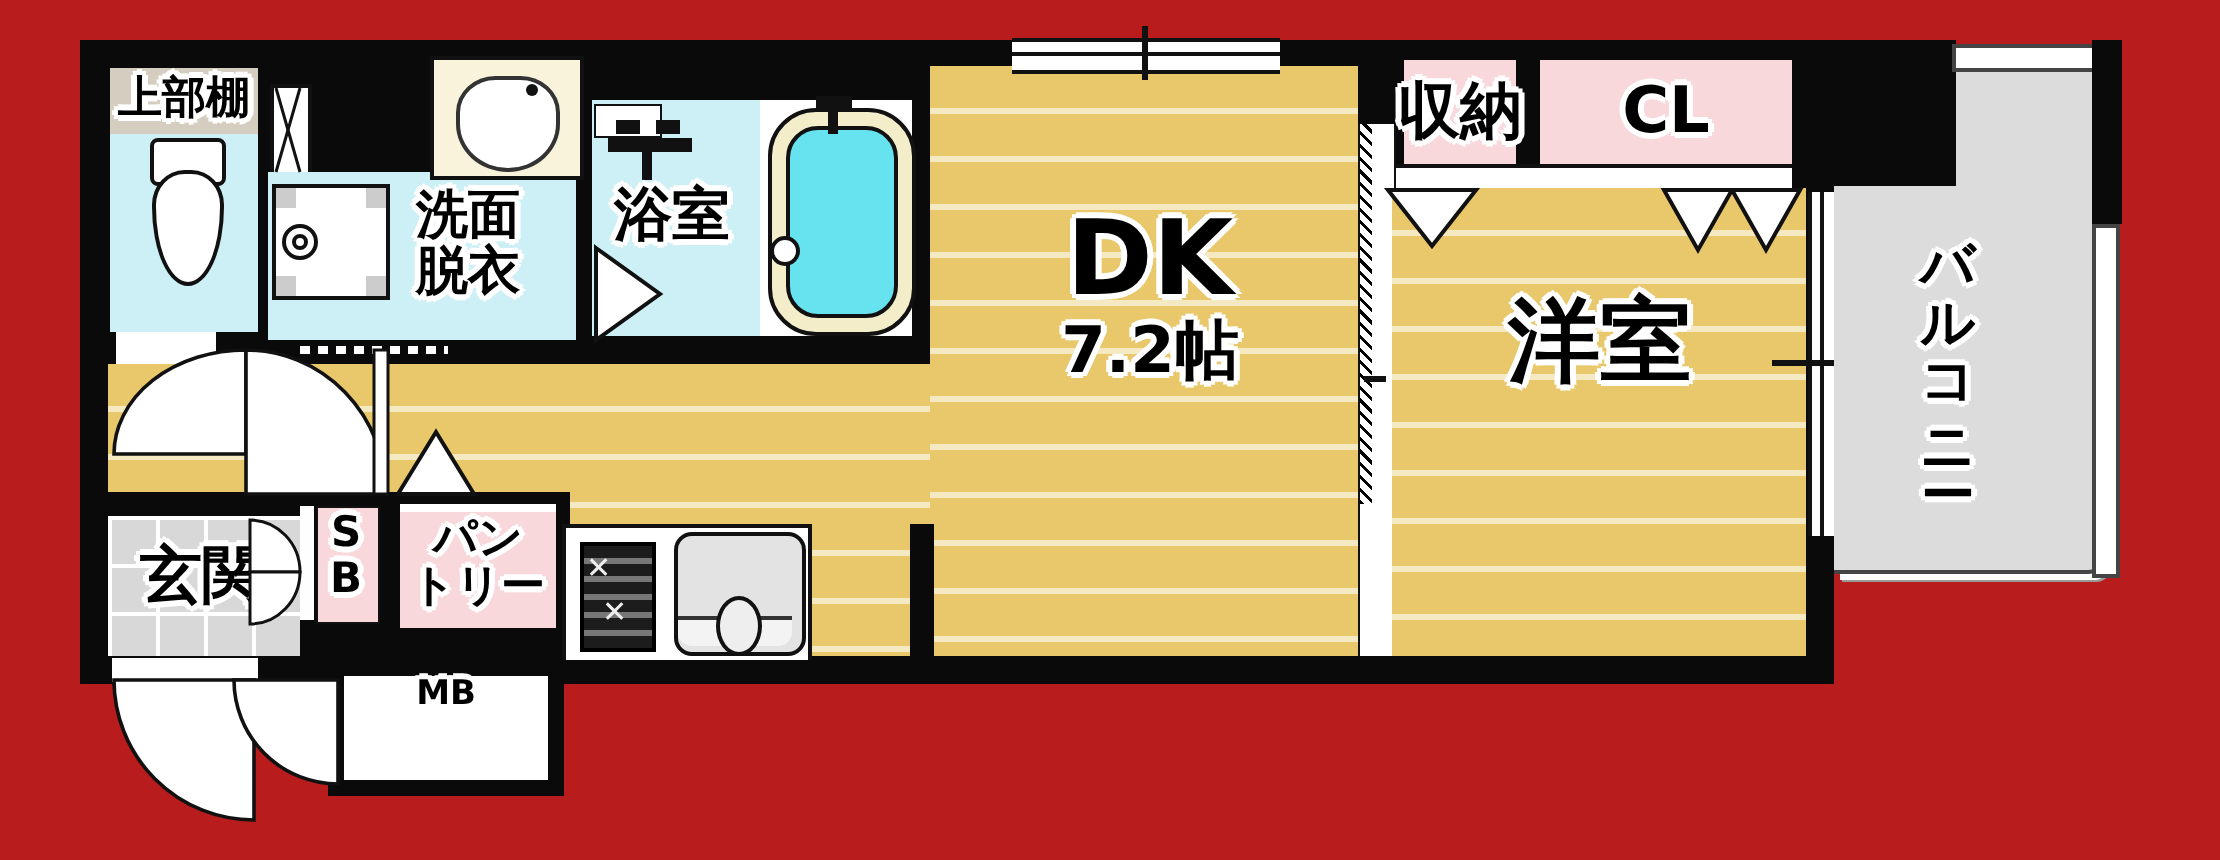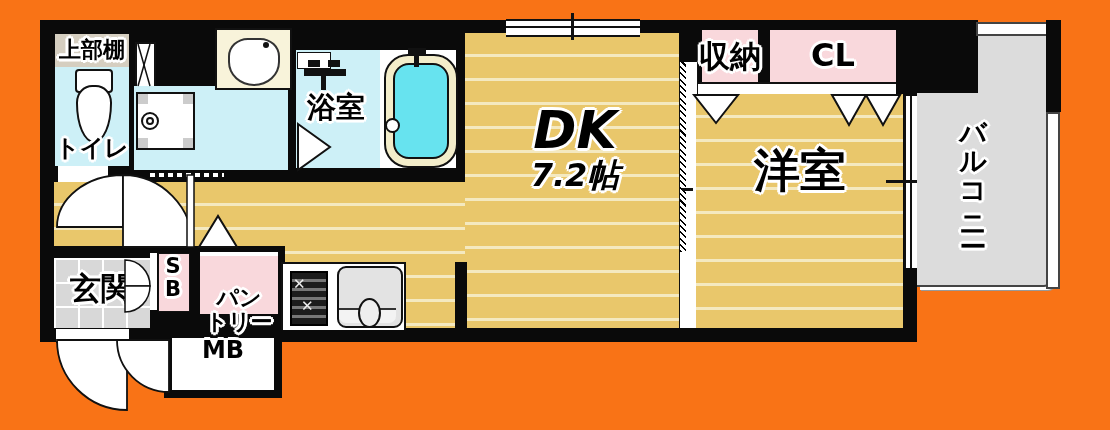--- a/index.html
+++ b/index.html
@@ -1,16 +1,16 @@
 <!DOCTYPE html>
 <html style="--wall: #0a0a0a; --wood: #e9c76b; --wood-stripe: #f4e9c0; --wet-floor: #cdf0f7; --tub-water: #67e3ef; --tub-rim: #f3edca; --basin-cream: #f8f3da; --pink: #f9d8dc; --shelf-beige: #d5cec0; --balcony-gray: #dcdcdc; --tile-gray: #d8d8d8;"><head>
 <meta charset="utf-8">
 <style>
   html,body{margin:0;padding:0;background:#fff;}
-  .plan{position:relative;width:1110px;height:430px;background:#f97316;overflow:hidden;
+  .plan{position:relative;width:1110px;height:430px;background:#b91c1c;overflow:hidden;
         font-family:"DejaVu Sans","Liberation Sans",sans-serif;}
   .abs{position:absolute;}
   .lbl{font-weight:bold;color:#000;text-align:center;line-height:1.08;
        text-shadow:3px 0 0 #fff,-3px 0 0 #fff,0 3px 0 #fff,0 -3px 0 #fff,
                    2px 2px 0 #fff,-2px 2px 0 #fff,2px -2px 0 #fff,-2px -2px 0 #fff;}
   .wall{background:var(--wall,#0a0a0a);}
   .wood{background:repeating-linear-gradient(to bottom,
         var(--wood,#e9c76b) 0 21px, var(--wood-stripe,#f4e9c0) 21px 24px);}
   .wet{background:var(--wet-floor,#cdf0f7);}
   .pink{background:var(--pink,#f9d8dc);}
@@ -28,88 +28,91 @@
   <div class="abs wall" style="left:40px;top:20px;width:877px;height:322px;"></div>
 
   <div class="abs" style="left:55px;top:34px;width:74px;height:33px;background:var(--shelf-beige,#d5cec0);"></div>
   <div class="abs lbl" style="left:50px;top:38px;width:84px;font-size:22px;">上部棚</div>
 
   <div class="abs wet" style="left:55px;top:67px;width:74px;height:99px;"></div>
   <div class="abs" style="left:73px;top:69px;width:38px;height:72px;">
     <div class="abs" style="left:2px;top:0;width:34px;height:20px;background:#fff;border:2px solid #111;border-radius:4px;"></div>
     <div class="abs" style="left:3px;top:16px;width:32px;height:54px;background:#fff;border:2px solid #111;border-radius:45% 45% 50% 50%/30% 30% 68% 68%;"></div>
   </div>
-  <div class="abs lbl" style="left:48px;top:136px;width:88px;font-size:24px;">トイレ</div>
   <div class="abs" style="left:58px;top:166px;width:50px;height:16px;background:#fff;"></div>
 
   <div class="abs" style="left:135px;top:42px;width:17px;height:46px;background:#fff;border:2px solid #111;"></div>
 
   <div class="abs wet" style="left:134px;top:86px;width:154px;height:84px;"></div>
   <div class="abs" style="left:215px;top:28px;width:73px;height:58px;background:var(--basin-cream,#f8f3da);border:2px solid #111;">
     <div class="abs" style="left:11px;top:8px;width:48px;height:44px;background:#fff;border:2px solid #333;border-radius:38% 38% 50% 50%;"></div>
     <div class="abs" style="left:46px;top:12px;width:6px;height:6px;background:#111;border-radius:50%;"></div>
   </div>
   <div class="abs" style="left:136px;top:92px;width:55px;height:54px;background:#fff;border:2px solid #111;">
     <div class="abs" style="left:0;top:0;width:10px;height:10px;background:#ccc;"></div>
     <div class="abs" style="right:0;top:0;width:10px;height:10px;background:#ccc;"></div>
     <div class="abs" style="left:0;bottom:0;width:10px;height:10px;background:#ccc;"></div>
     <div class="abs" style="right:0;bottom:0;width:10px;height:10px;background:#ccc;"></div>
     <div class="abs" style="left:3px;top:18px;width:14px;height:14px;background:#fff;border:2px solid #111;border-radius:50%;">
       <div class="abs" style="left:3px;top:3px;width:4px;height:4px;border:2px solid #111;border-radius:50%;"></div>
     </div>
+  </div>
+  <div class="abs lbl" style="left:182px;top:94px;width:104px;font-size:26px;">
+    <div>洗面</div>
+    <div>脱衣</div>
   </div>
 
   <div class="abs wet" style="left:296px;top:50px;width:160px;height:118px;"></div>
   <div class="abs" style="left:297px;top:52px;width:32px;height:15px;background:#fff;border:1.5px solid #111;"></div>
   <div class="abs" style="left:304px;top:60px;width:46px;height:36px;">
     <div class="abs" style="left:4px;top:0;width:12px;height:7px;background:#111;"></div>
     <div class="abs" style="left:24px;top:0;width:12px;height:7px;background:#111;"></div>
     <div class="abs" style="left:0;top:9px;width:42px;height:7px;background:#111;"></div>
     <div class="abs" style="left:17px;top:16px;width:5px;height:14px;background:#111;"></div>
   </div>
   <div class="abs lbl" style="left:294px;top:92px;width:84px;font-size:29px;">浴室</div>
   <div class="abs" style="left:380px;top:50px;width:76px;height:118px;background:#fff;"></div>
   <div class="abs" style="left:384px;top:54px;width:70px;height:110px;background:var(--tub-rim,#f3edca);border:2.5px solid #111;border-radius:24px;"></div>
   <div class="abs" style="left:393px;top:63px;width:52px;height:92px;background:var(--tub-water,#67e3ef);border:2px solid #111;border-radius:16px;"></div>
   <div class="abs" style="left:385px;top:118px;width:11px;height:11px;background:#fff;border:2px solid #111;border-radius:50%;"></div>
   <div class="abs" style="left:408px;top:48px;width:18px;height:6px;background:#111;"></div>
   <div class="abs" style="left:414px;top:54px;width:5px;height:13px;background:#111;"></div>
 
   <div class="abs wood" style="left:465px;top:33px;width:215px;height:295px;"></div>
   <div class="abs wood" style="left:54px;top:182px;width:411px;height:146px;"></div>
-  <div class="abs lbl" style="left:470px;top:102px;width:210px;font-style:italic;">
+  <div class="abs lbl" style="left:470px;top:102px;width:210px;">
     <div style="font-size:52px;">DK</div>
     <div style="font-size:32px;">7.2帖</div>
   </div>
 
   <div class="abs" style="left:506px;top:19px;width:134px;height:14px;background:#fff;border-top:2px solid #111;border-bottom:2px solid #111;">
     <div class="abs" style="left:0;top:5px;width:134px;height:2px;background:#111;"></div>
   </div>
   <div class="abs" style="left:571px;top:13px;width:3px;height:27px;background:#111;"></div>
 
   <div class="abs wall" style="left:40px;top:246px;width:158px;height:14px;"></div>
   <div class="abs wall" style="left:148px;top:246px;width:137px;height:82px;"></div>
   <div class="abs tile" style="left:54px;top:258px;width:96px;height:70px;"></div>
   <div class="abs lbl" style="left:54px;top:272px;width:94px;font-size:31px;">玄関</div>
   <div class="abs" style="left:150px;top:253px;width:7px;height:57px;background:#fff;"></div>
   <div class="abs pink" style="left:158px;top:253px;width:30px;height:57px;border:1.5px solid #111;"></div>
   <div class="abs lbl" style="left:155px;top:255px;width:36px;font-size:21px;">
     <div>S</div>
     <div>B</div>
   </div>
   <div class="abs pink" style="left:200px;top:252px;width:78px;height:58px;border-top:4px solid #fff;"></div>
-  <div class="abs lbl" style="left:196px;top:258px;width:86px;font-size:22px;margin-top:28px;">
+  <div class="abs lbl" style="left:196px;top:258px;width:86px;font-size:22px;">
     <div>パン</div>
     <div>トリー</div>
   </div>
 
   <div class="abs" style="left:56px;top:329px;width:73px;height:12px;background:#fff;border-bottom:2px solid #111;"></div>
   <div class="abs wall" style="left:164px;top:338px;width:118px;height:60px;"></div>
   <div class="abs" style="left:172px;top:338px;width:102px;height:52px;background:#fff;"></div>
-  <div class="abs lbl" style="left:172px;top:338px;width:102px;font-size:24px;">
+  <div class="abs lbl" style="left:172px;top:338px;width:102px;font-size:17px;">
     <div>MB</div>
   </div>
 
   <div class="abs" style="left:281px;top:262px;width:121px;height:66px;background:#fff;border:2px solid #111;border-bottom:none;"></div>
   <div class="abs" style="left:290px;top:271px;width:34px;height:51px;background:#1c1c1c;
        background-image:repeating-linear-gradient(to bottom,transparent 0 6px,#777 6px 9px);border:2px solid #000;">
     <div class="abs" style="left:1px;top:2px;color:#eee;font-size:15px;font-weight:bold;">✕</div>
     <div class="abs" style="left:9px;top:24px;color:#eee;font-size:15px;font-weight:bold;">✕</div>
   </div>
   <div class="abs" style="left:337px;top:266px;width:62px;height:58px;background:#e3e3e3;border:2.5px solid #111;border-radius:9px;">

